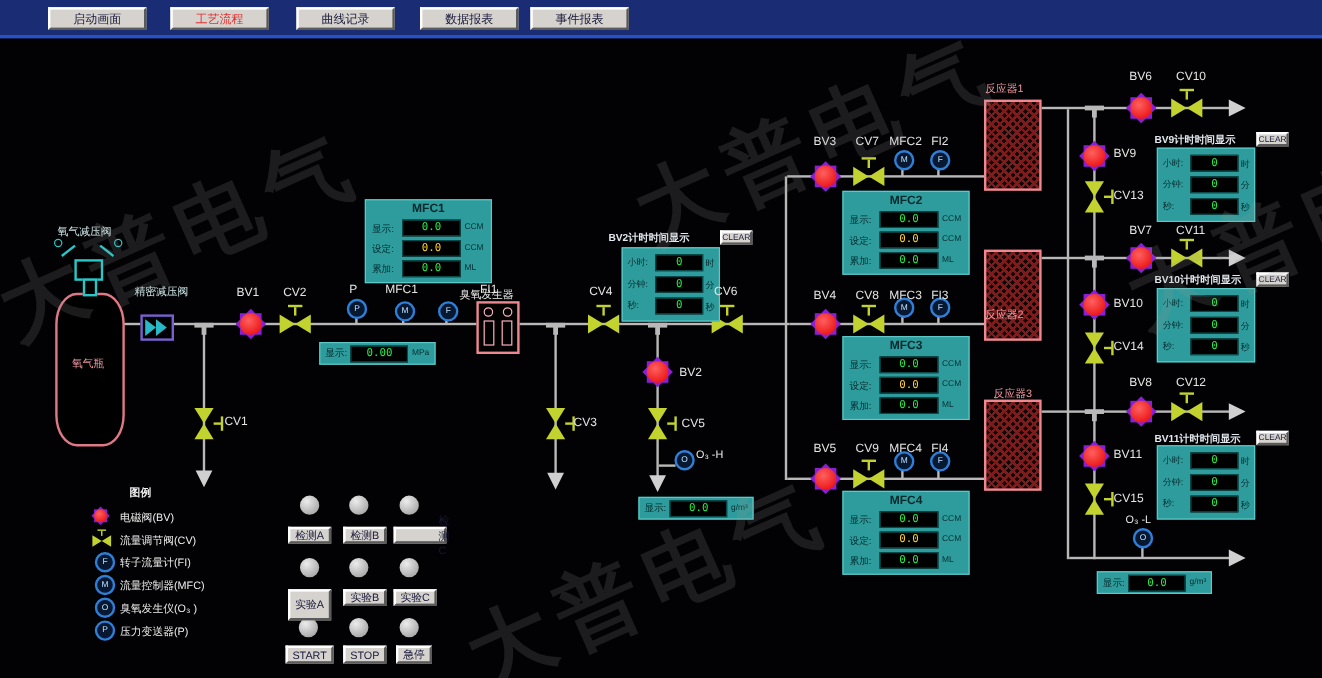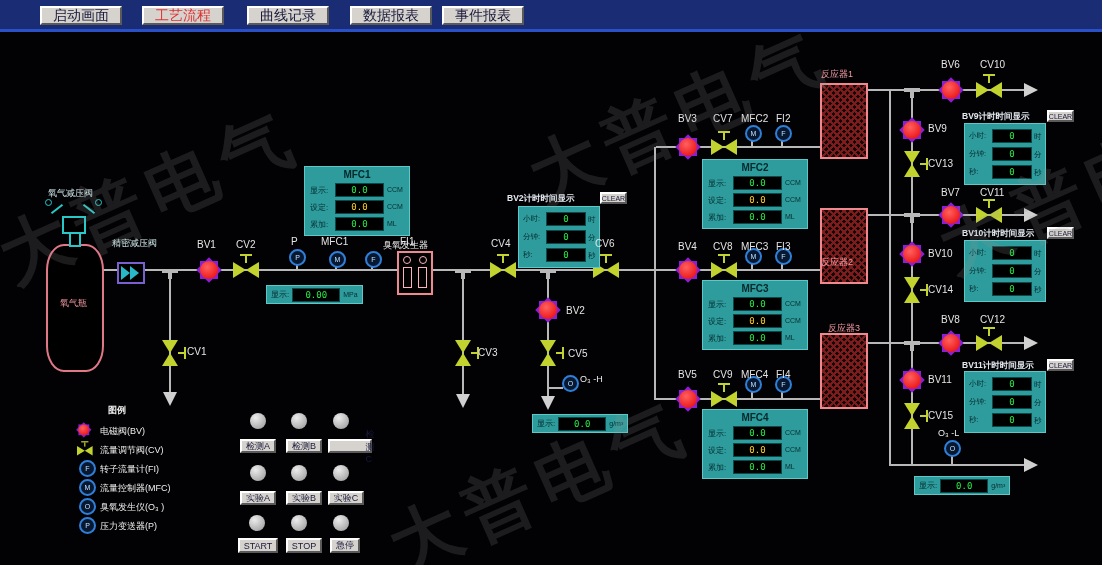--- a/index.html
+++ b/index.html
@@ -3,21 +3,21 @@
 <meta charset="utf-8">
 <style>
   html,body{margin:0;padding:0;background:#000;}
   #screen{position:relative;width:1102px;height:565px;background:#020204;overflow:hidden;
           font-family:"Liberation Sans",sans-serif;}
   
   #topbar{position:absolute;left:0;top:0;width:1102px;height:29px;background:#1a2c74;z-index:10;}
   #topline{position:absolute;left:0;top:29px;width:1102px;height:3px;background:#2a50c8;z-index:10;}
   .b3{position:absolute;background:#d6d3ce;border-top:2px solid #ffffff;border-left:2px solid #ffffff;
       border-bottom:2px solid #5a5a5a;border-right:2px solid #5a5a5a;display:flex;align-items:center;
-      justify-content:center;font-size:14px;color:#18183a;z-index:11;cursor:pointer;box-sizing:border-box;}
+      justify-content:center;font-size:10px;color:#18183a;z-index:11;cursor:pointer;box-sizing:border-box;}
   .b3.small{font-size:9px;}
   #title{position:absolute;left:642px;top:7px;color:#f2c400;font-weight:bold;font-size:14px;
          letter-spacing:6px;z-index:11;white-space:nowrap;}
   #timebox{position:absolute;left:973px;top:3px;width:118px;height:21px;background:#0d1550;
            border:2px solid #b2a8de;border-radius:2px;color:#e6e6ff;font-size:10.5px;
            display:flex;align-items:center;justify-content:center;letter-spacing:1px;z-index:11;
            font-family:"DejaVu Sans Mono",monospace;}
   
   .wm{position:absolute;font-size:70px;font-weight:bold;color:rgba(150,150,150,0.18);
       transform:rotate(-24deg);letter-spacing:10px;white-space:nowrap;z-index:8;pointer-events:none;}
@@ -576,21 +576,21 @@
 
   <div class="light" style="left:250px;top:413px;"></div>
   <div class="light" style="left:291px;top:413px;"></div>
   <div class="light" style="left:333px;top:413px;"></div>
   <div class="b3 small" style="left:240px;top:439px;width:36px;height:14px;">检测A</div>
   <div class="b3 small" style="left:286px;top:439px;width:36px;height:14px;">检测B</div>
   <div class="b3 small" style="left:328px;top:439px;width:36px;height:14px;padding-left:40px;">检测C</div>
   <div class="light" style="left:250px;top:465px;"></div>
   <div class="light" style="left:291px;top:465px;"></div>
   <div class="light" style="left:333px;top:465px;"></div>
-  <div class="b3 small" style="left:240px;top:491px;width:36px;height:14px;">实验A</div>
+  <div class="b3 small" style="left:240px;top:491px;width:36px;height:26px;">实验A</div>
   <div class="b3 small" style="left:286px;top:491px;width:36px;height:14px;">实验B</div>
   <div class="b3 small" style="left:328px;top:491px;width:36px;height:14px;">实验C</div>
   <div class="light" style="left:249px;top:515px;"></div>
   <div class="light" style="left:291px;top:515px;"></div>
   <div class="light" style="left:333px;top:515px;"></div>
   <div class="b3 small" style="left:238px;top:538px;width:40px;height:15px;">START</div>
   <div class="b3 small" style="left:286px;top:538px;width:36px;height:15px;">STOP</div>
   <div class="b3 small" style="left:330px;top:538px;width:30px;height:15px;">急停</div>
 
 </div>

